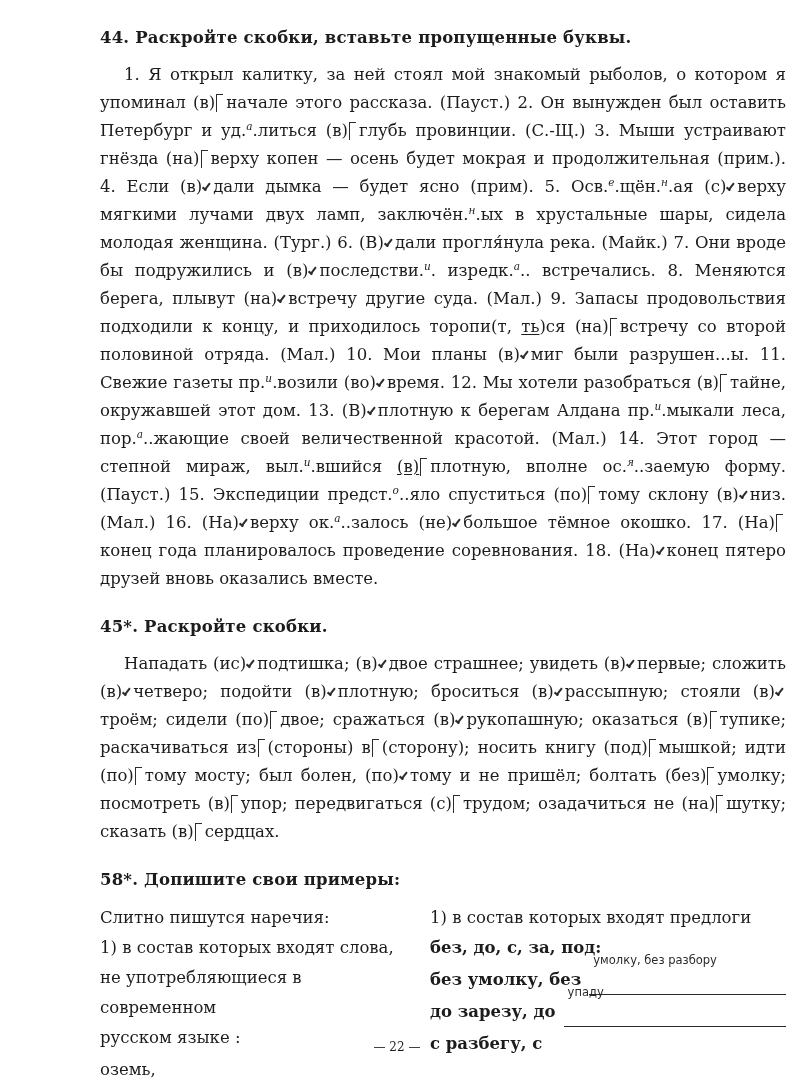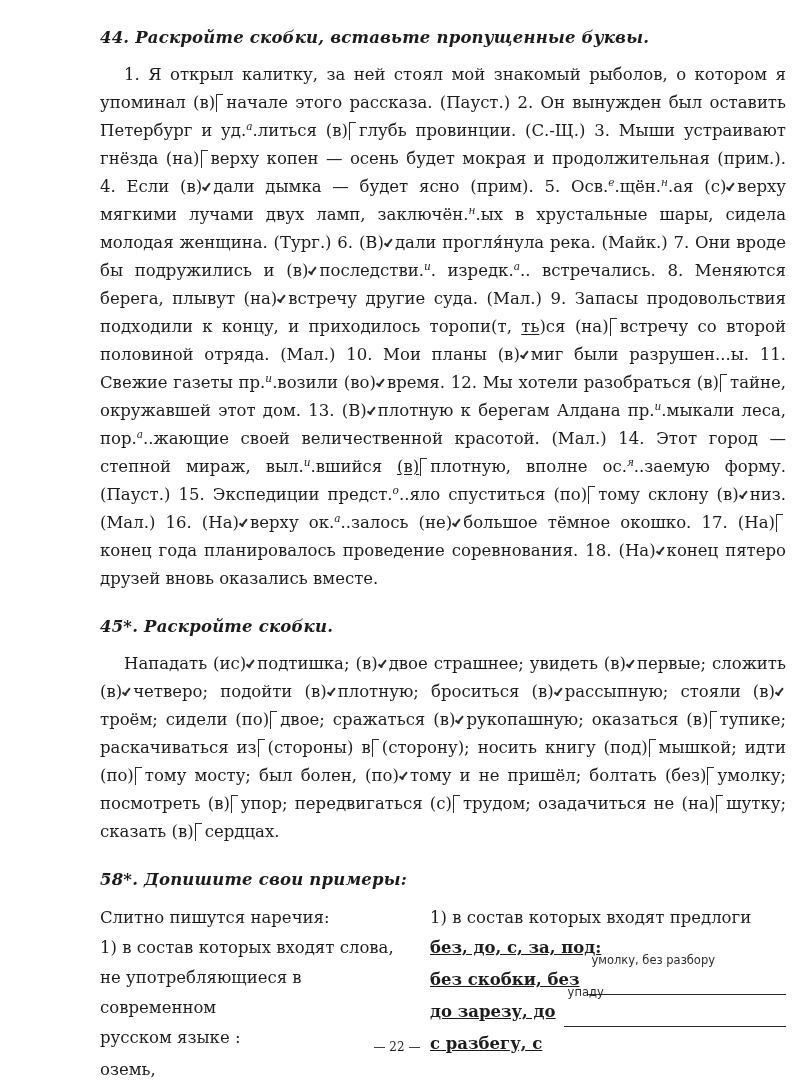--- a/index.html
+++ b/index.html
@@ -16,21 +16,20 @@
   .content {
     position:absolute;
     left:100px; top:28px;
     width:686px;
   }
   .ex-title {
     font-size:16.5px;
     font-weight:bold;
     margin:0 0 14px 0;
     letter-spacing:0.2px;
-    font-style:italic;
   }
   .ex-body {
     font-size:16.5px;
     line-height:28px;
     text-align:justify;
     text-indent:24px;
     margin:0;
   }
   section { margin:0 0 24px 0; }
   section.ex46 { margin-bottom:0; }
@@ -71,21 +70,21 @@
 
   
   .cols { display:flex; margin-top:10px; }
   .col-left  { width:302px; margin-right:28px; flex:none; }
   .col-right { flex:1; min-width:0; }
   .col-line {
     margin:0;
     font-size:16.5px;
     line-height:30px;
   }
-  .bold { font-weight:bold;text-decoration:underline; }
+  .bold { font-weight:bold; }
 
   .fill-row {
     display:flex;
     align-items:flex-end;
     font-size:16.5px;
     line-height:30px;
     margin-top:2px;
   }
   .fill-prefix { white-space:nowrap; padding-right:8px; }
   .blank {
@@ -146,21 +145,21 @@
             <span class="fill-prefix">оземь,</span>
           </div>
           <div class="blank-full"></div>
         </div>
 
         <div class="col-right">
           <p class="col-line">1) в состав которых входят предлоги</p>
           <p class="col-line bold">без, до, с, за, под:</p>
 
           <div class="fill-row">
-            <span class="fill-prefix bold">без скобки, без</span>
+            <span class="fill-prefix bold">без умолку, без</span>
             <span class="blank">
               <span class="hand">умолку, без разбору</span>
             </span>
           </div>
           <div class="fill-row">
             <span class="fill-prefix bold">до зарезу, до</span>
             <span class="blank">
               <span class="hand">упаду</span>
             </span>
           </div>

